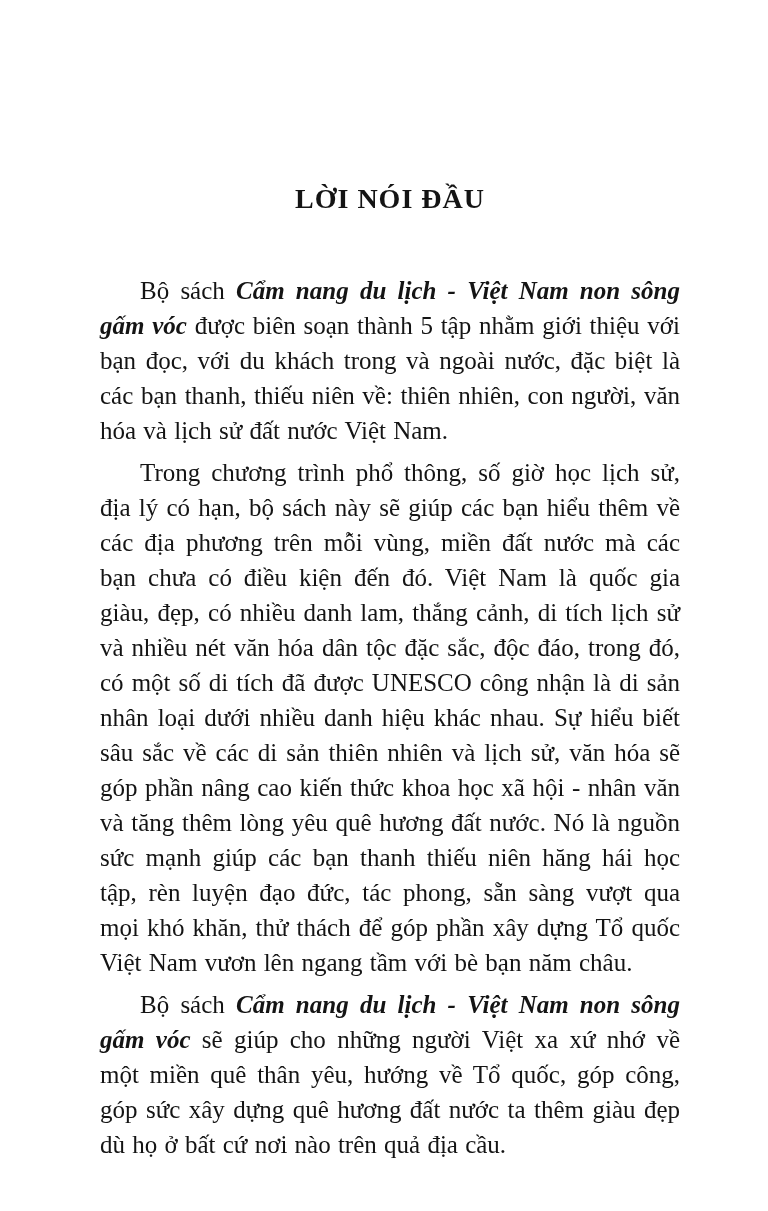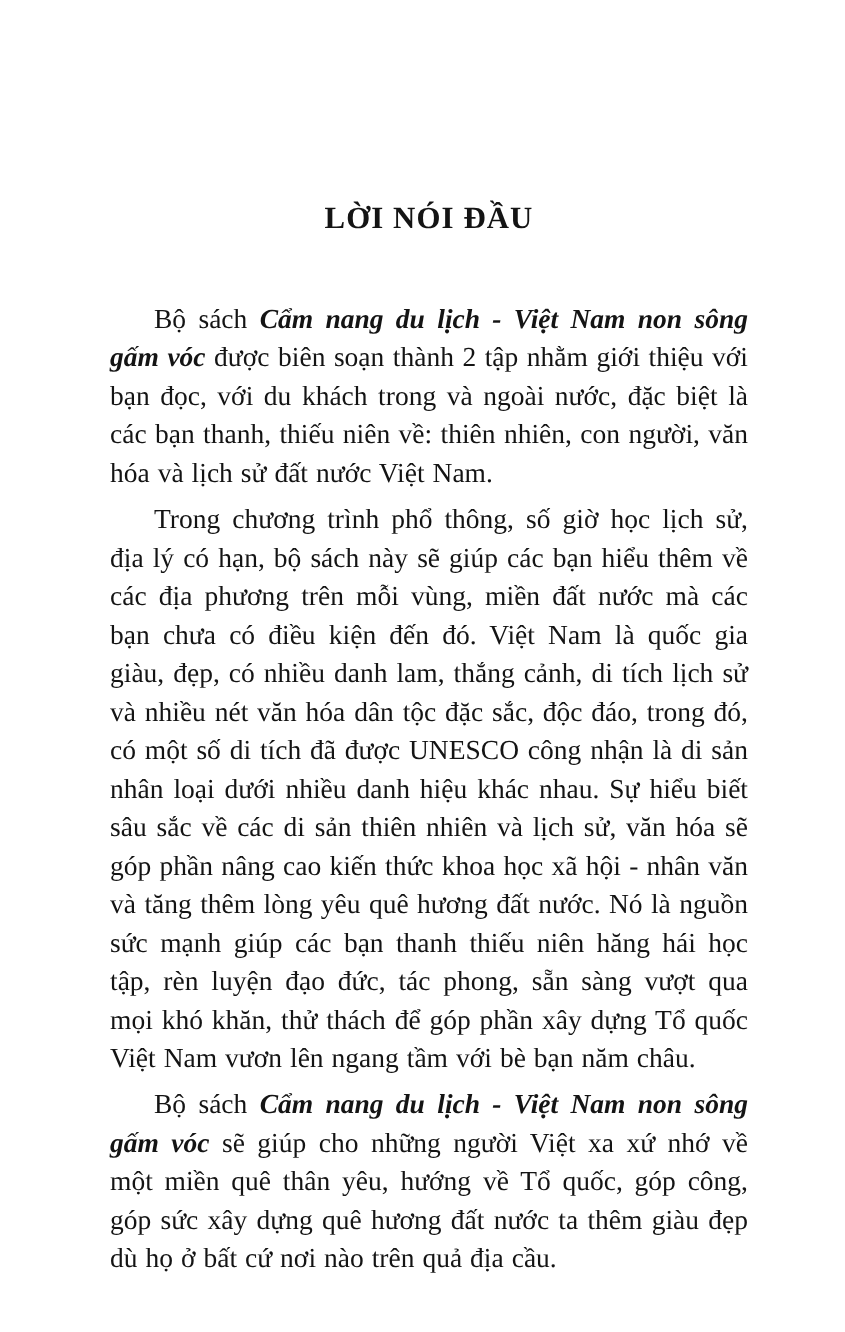--- a/index.html
+++ b/index.html
@@ -43,19 +43,19 @@
     font-weight: bold;
   }
 </style>
 </head>
 <body>
 
 <div class="page">
 
   <h1 class="title">LỜI NÓI ĐẦU</h1>
 
-  <p class="para"><span>Bộ sách </span><span class="book-title">Cẩm nang du lịch - Việt Nam non sông gấm vóc</span><span> được biên soạn thành 2 tập nhằm giới thiệu với bạn đọc, với du khách trong và ngoài nước, đặc biệt là các bạn thanh, thiếu niên về: thiên nhiên, con người, văn hóa và lịch sử đất nước Việt Nam.</span></p>
+  <p class="para"><span>Bộ sách </span><span class="book-title">Cẩm nang du lịch - Việt Nam non sông gấm vóc</span><span> được biên soạn thành 5 tập nhằm giới thiệu với bạn đọc, với du khách trong và ngoài nước, đặc biệt là các bạn thanh, thiếu niên về: thiên nhiên, con người, văn hóa và lịch sử đất nước Việt Nam.</span></p>
 
   <p class="para"><span>Trong chương trình phổ thông, số giờ học lịch sử, địa lý có hạn, bộ sách này sẽ giúp các bạn hiểu thêm về các địa phương trên mỗi vùng, miền đất nước mà các bạn chưa có điều kiện đến đó. Việt Nam là quốc gia giàu, đẹp, có nhiều danh lam, thắng cảnh, di tích lịch sử và nhiều nét văn hóa dân tộc đặc sắc, độc đáo, trong đó, có một số di tích đã được UNESCO công nhận là di sản nhân loại dưới nhiều danh hiệu khác nhau. Sự hiểu biết sâu sắc về các di sản thiên nhiên và lịch sử, văn hóa sẽ góp phần nâng cao kiến thức khoa học xã hội - nhân văn và tăng thêm lòng yêu quê hương đất nước. Nó là nguồn sức mạnh giúp các bạn thanh thiếu niên hăng hái học tập, rèn luyện đạo đức, tác phong, sẵn sàng vượt qua mọi khó khăn, thử thách để góp phần xây dựng Tổ quốc Việt Nam vươn lên ngang tầm với bè bạn năm châu.</span></p>
 
   <p class="para"><span>Bộ sách </span><span class="book-title">Cẩm nang du lịch - Việt Nam non sông gấm vóc</span><span> sẽ giúp cho những người Việt xa xứ nhớ về một miền quê thân yêu, hướng về Tổ quốc, góp công, góp sức xây dựng quê hương đất nước ta thêm giàu đẹp dù họ ở bất cứ nơi nào trên quả địa cầu.</span></p>
 
 </div>
 
 </body></html>

